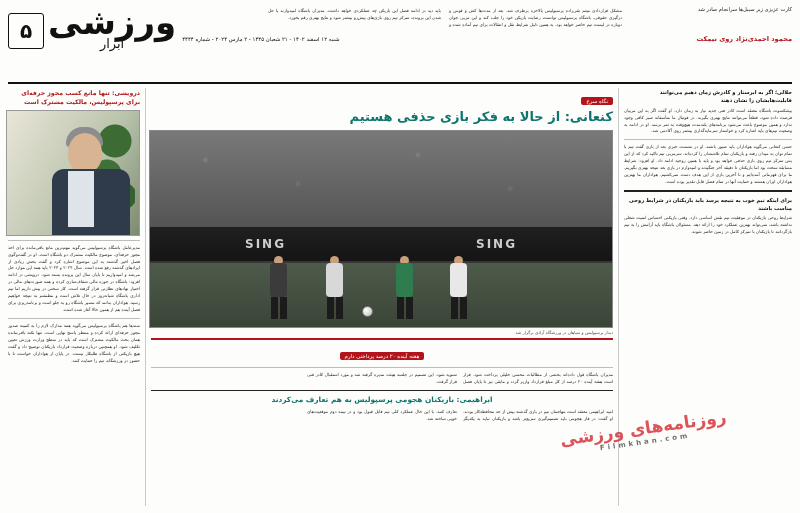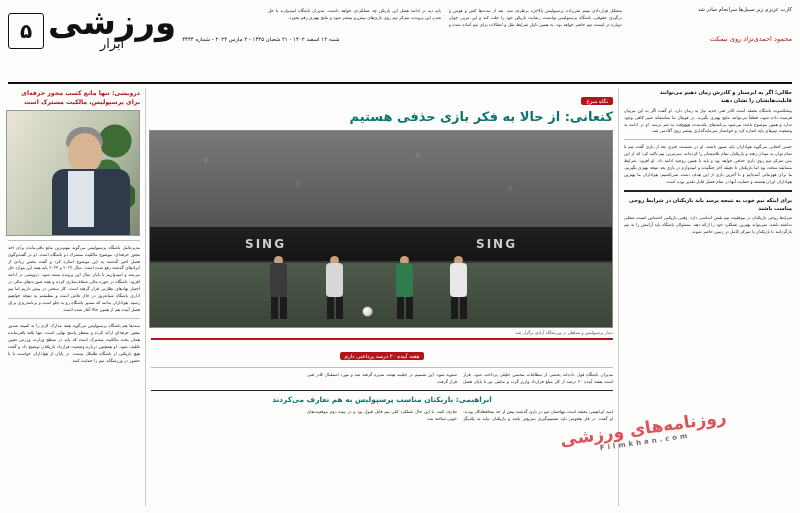--- a/index.html
+++ b/index.html
@@ -23,21 +23,21 @@
     justify-content:space-between;
     height:74px;
     border-bottom:2px solid #111;
     padding-bottom:2px;
   }
   .mast-left{
     width:160px;display:flex;flex-direction:column;align-items:flex-start;
     font-size:5px;line-height:1.5;color:#111;text-align:right;direction:rtl;
   }
   .mast-left .hdr-line{font-size:5.2px;color:#222;}
-  .mast-left .hdr-red{color:#b3141b;font-weight:normal;font-size:6.6px;margin-top:21px;line-height:1.45;}
+  .mast-left .hdr-red{color:#b3141b;font-weight:bold;font-size:6.6px;margin-top:21px;line-height:1.45;}
   .mast-center{
     flex:1;padding:2px 10px 0 10px;
     font-size:4.3px;line-height:1.55;color:#333;text-align:justify;
     direction:rtl;column-count:2;column-gap:8px;
   }
   .mast-right{
     width:250px;display:flex;flex-direction:row-reverse;align-items:flex-start;gap:6px;
   }
   .logo-box{
     display:flex;flex-direction:row-reverse;align-items:center;gap:4px;
@@ -266,21 +266,21 @@
       <div class="redline"></div>
 
       <div class="center">
         <span class="kicker">هفته آینده ۲۰ درصد پرداختی دارم</span>
       </div>
       <div class="rule"></div>
       <div class="ftext threecol">مدیران باشگاه قول داده‌اند بخشی از مطالبات محسن خلیلی پرداخت شود. قرار است هفته آینده ۲۰ درصد از کل مبلغ قرارداد واریز گردد و مابقی نیز تا پایان فصل تسویه شود. این تصمیم در جلسه هیئت مدیره گرفته شد و مورد استقبال کادر فنی قرار گرفت.</div>
 
       <div class="rule-dark"></div>
 
-      <div class="hl-black center">ابراهیمی: بازیکنان مناسب پرسپولیس به هم تعارف می‌کردند</div>
+      <div class="hl-black center">ابراهیمی: بازیکنان هجومی پرسپولیس به هم تعارف می‌کردند</div>
       <div class="ftext threecol">امید ابراهیمی معتقد است مهاجمان تیم در بازی گذشته بیش از حد محافظه‌کار بودند. او گفت: در فاز هجومی باید تصمیم‌گیری سریع‌تر باشد و بازیکنان نباید به یکدیگر تعارف کنند. با این حال عملکرد کلی تیم قابل قبول بود و در نیمه دوم موقعیت‌های خوبی ساخته شد.</div>
 
     </div>
 
     <div class="vrule"></div>
 
     <div class="col col-left">
 
       <div class="hl-red">درویشی: تنها مانع کسب مجوز حرفه‌ای برای پرسپولیس، مالکیت مشترک است</div>
 

